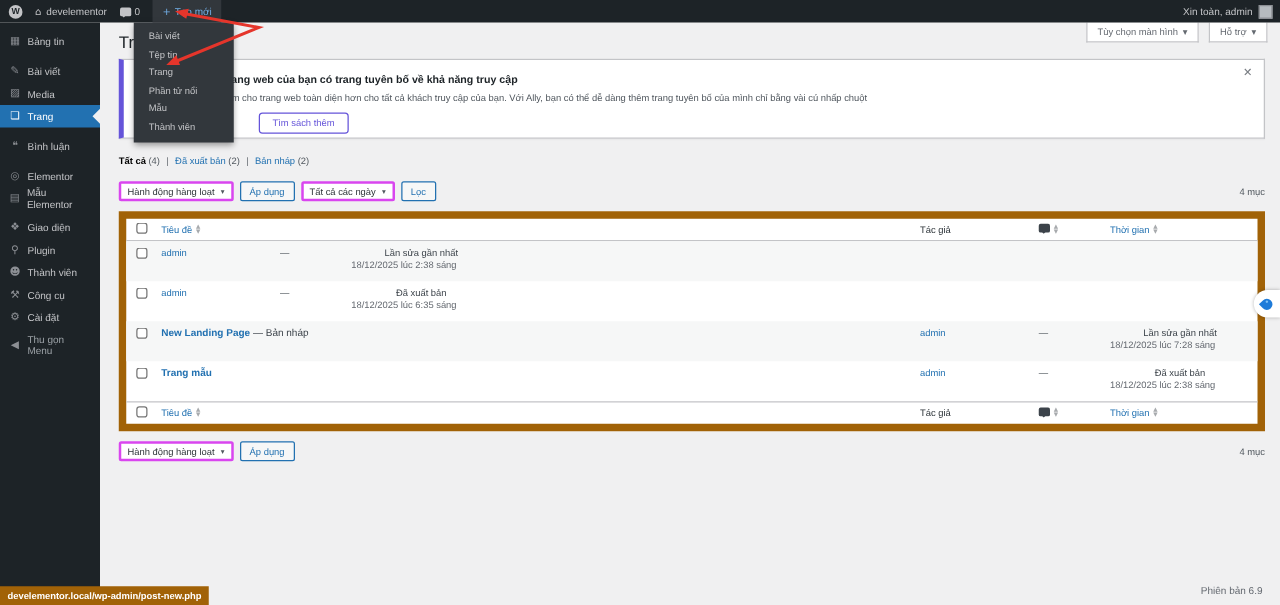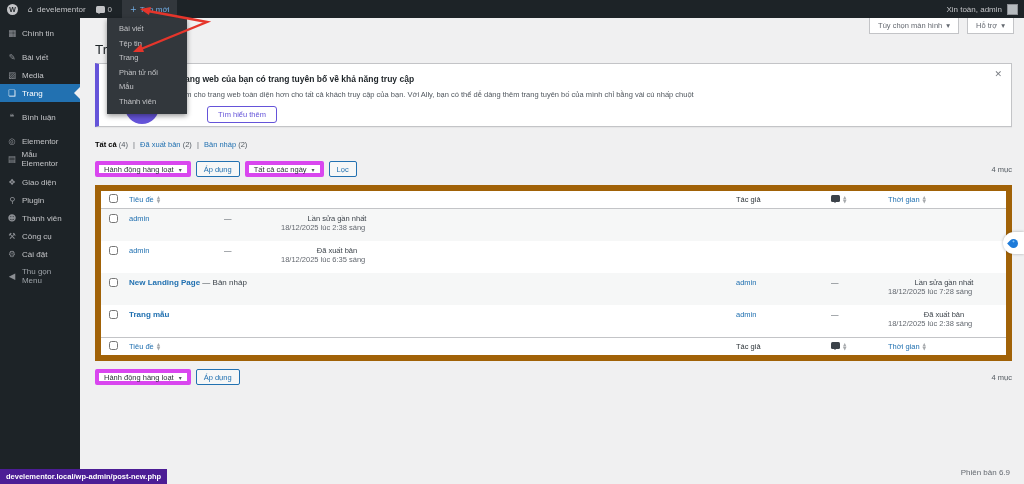--- a/index.html
+++ b/index.html
@@ -42,21 +42,21 @@
   .mi.active .icon { color:#fff; }
   .mi.active::after { content:""; position:absolute; right:0; top:50%; margin-top:-6px;
     border:6px solid transparent; border-right-color:#f0f0f1; }
   .submenu { background:#2c3338; padding:2px 0; }
   .sub-item { height:14px; line-height:14px; padding-left:22px; font-size:7.5px; color:#9ca2a7; cursor:pointer; }
   .sub-item.current { color:#fff; font-weight:bold; }
   .gap6 { margin-top:6px; } .gap5 { margin-top:5px; } .gap4 { margin-top:4px; }
   .collapse-item { color:#9ca2a7; }
 
   
-  .content { position:absolute; left:80px; top:18px; right:0; bottom:0; padding:16px 12px 0 15px; }
+  .content { position:absolute; left:80px; top:18px; right:0; bottom:0; padding:0 12px 0 15px; }
   .screen-tabs { position:absolute; top:0; right:10px; display:flex; gap:8px; }
   .stab { background:#fff; border:1px solid #c3c4c7; border-top:none; color:#646970;
     font-size:7.5px; padding:3px 8px; display:flex; gap:4px; align-items:center; cursor:pointer; }
   h1.page-title { font-size:13.5px; font-weight:400; color:#1d2327; margin-top:8px; }
 
   .notice { position:relative; margin-top:6px; background:#fff; border:1px solid #c3c4c7;
     border-left:4px solid #6554d9; box-shadow:0 1px 1px rgba(0,0,0,.04);
     padding:10px 24px 9px 78px; height:64px; }
   .notice-logo { position:absolute; left:26px; top:26px; width:34px; height:34px;
     border-radius:50%; background:#6554d9; }
@@ -70,21 +70,21 @@
   .subsubsub { margin-top:13px; font-size:7.5px; color:#646970; }
   .subsubsub a { color:#2271b1; text-decoration:none; cursor:pointer; }
   .subsubsub .current-f { color:#000; font-weight:bold; }
   .subsubsub .cnt { color:#50575e; }
   .sep { color:#646970; margin:0 3px; }
 
   .searchbox { position:absolute; top:108px; right:12px; display:flex; gap:4px; align-items:center; }
   .searchbox input { width:92px; height:15px; border:1px solid #8c8f94; border-radius:2px; background:#fff; }
   .btn { background:#f6f7f7; border:1px solid #2271b1; color:#2271b1; border-radius:2px;
     font-size:7.5px; padding:0 7px; height:16px; display:inline-flex; align-items:center; cursor:pointer; }
-  .fsel { background:#fff; border:4px solid #d946ef; border-radius:2px; color:#2c3338;
+  .fsel { background:#fff; border:2px solid #d946ef; border-radius:2px; color:#2c3338;
     font-size:7.5px; padding:0 5px; height:16px; display:inline-flex; gap:5px; align-items:center; cursor:pointer; }
   .fsel .chev { font-size:6px; color:#50575e; }
 
   .tablenav { display:flex; align-items:center; gap:5px; }
   .tablenav.top { margin-top:12px; } .tablenav.bottom { margin-top:8px; }
   .count { margin-left:auto; font-size:7.5px; color:#50575e; }
 
   .list-table { margin-top:8px; background:#fff; border:6px solid #a16207; font-size:8px; }
   .trow { display:flex; align-items:center; }
   .thead { height:18px; border-bottom:1px solid #c3c4c7; }
@@ -111,21 +111,21 @@
   .ally-widget { position:absolute; top:232px; right:0; width:21px; height:22px; background:#fff;
     border-radius:11px 0 0 11px; box-shadow:0 0 3px rgba(0,0,0,.3); z-index:40;
     display:flex; align-items:center; justify-content:center; cursor:pointer; }
   .ally-dot { position:relative; width:9px; height:9px; border-radius:50% 50% 50% 0; background:#1e7bd9; transform:rotate(45deg); }
   .ally-dot::after { content:""; position:absolute; width:2px; height:2px; border-radius:50%; background:#7fc0f5; left:2px; top:2px; }
 
   .footer-thanks { position:absolute; left:15px; bottom:6px; font-size:8px; font-style:italic; color:#646970; }
   .footer-thanks a { color:#2271b1; text-decoration:underline; cursor:pointer; }
   .footer-version { position:absolute; right:14px; bottom:7px; font-size:8px; color:#646970; }
 
-  .statusbar { position:absolute; left:0; bottom:0; background:#4c1d95; color:#fff;
+  .statusbar { position:absolute; left:0; bottom:0; background:#a16207; color:#fff;
     font-size:7.5px; font-weight:bold; padding:3px 6px; z-index:80; }
 </style>
 </head>
 <body>
 
 <div class="adminbar">
   <div class="ab-left">
     <div class="wp-logo">W</div>
     <div class="ab-site">
       <span class="icon">⌂</span>
@@ -142,21 +142,21 @@
   </div>
   <div class="ab-right">
     <span>Xin toàn, admin</span>
     <span class="avatar"></span>
   </div>
 </div>
 
 <div class="sidebar">
   <div class="mi">
     <span class="icon">▦</span>
-    <span>Chính tin</span>
+    <span>Bảng tin</span>
   </div>
   <div class="mi gap6">
     <span class="icon">✎</span>
     <span>Bài viết</span>
   </div>
   <div class="mi">
     <span class="icon">▨</span>
     <span>Media</span>
   </div>
   <div class="mi active">
@@ -212,21 +212,21 @@
       <span class="icon">▾</span>
     </div>
   </div>
 
   <h1 class="page-title">Trang</h1>
 
   <div class="notice">
     <div class="notice-logo"></div>
     <div class="notice-title">Trang web của bạn có trang tuyên bố về khả năng truy cập</div>
     <div class="notice-body">Làm cho trang web toàn diện hơn cho tất cả khách truy cập của bạn. Với Ally, bạn có thể dễ dàng thêm trang tuyên bố của mình chỉ bằng vài cú nhấp chuột</div>
-    <span class="notice-btn">Tìm hiểu thêm</span>
+    <span class="notice-btn">Tìm sách thêm</span>
     <span class="notice-close">✕</span>
   </div>
 
   <div class="subsubsub">
     <a class="current-f">Tất cả</a>
     <span class="cnt">(4)</span>
     <span class="sep">|</span>
     <a>Đã xuất bản</a>
     <span class="cnt">(2)</span>
     <span class="sep">|</span>

